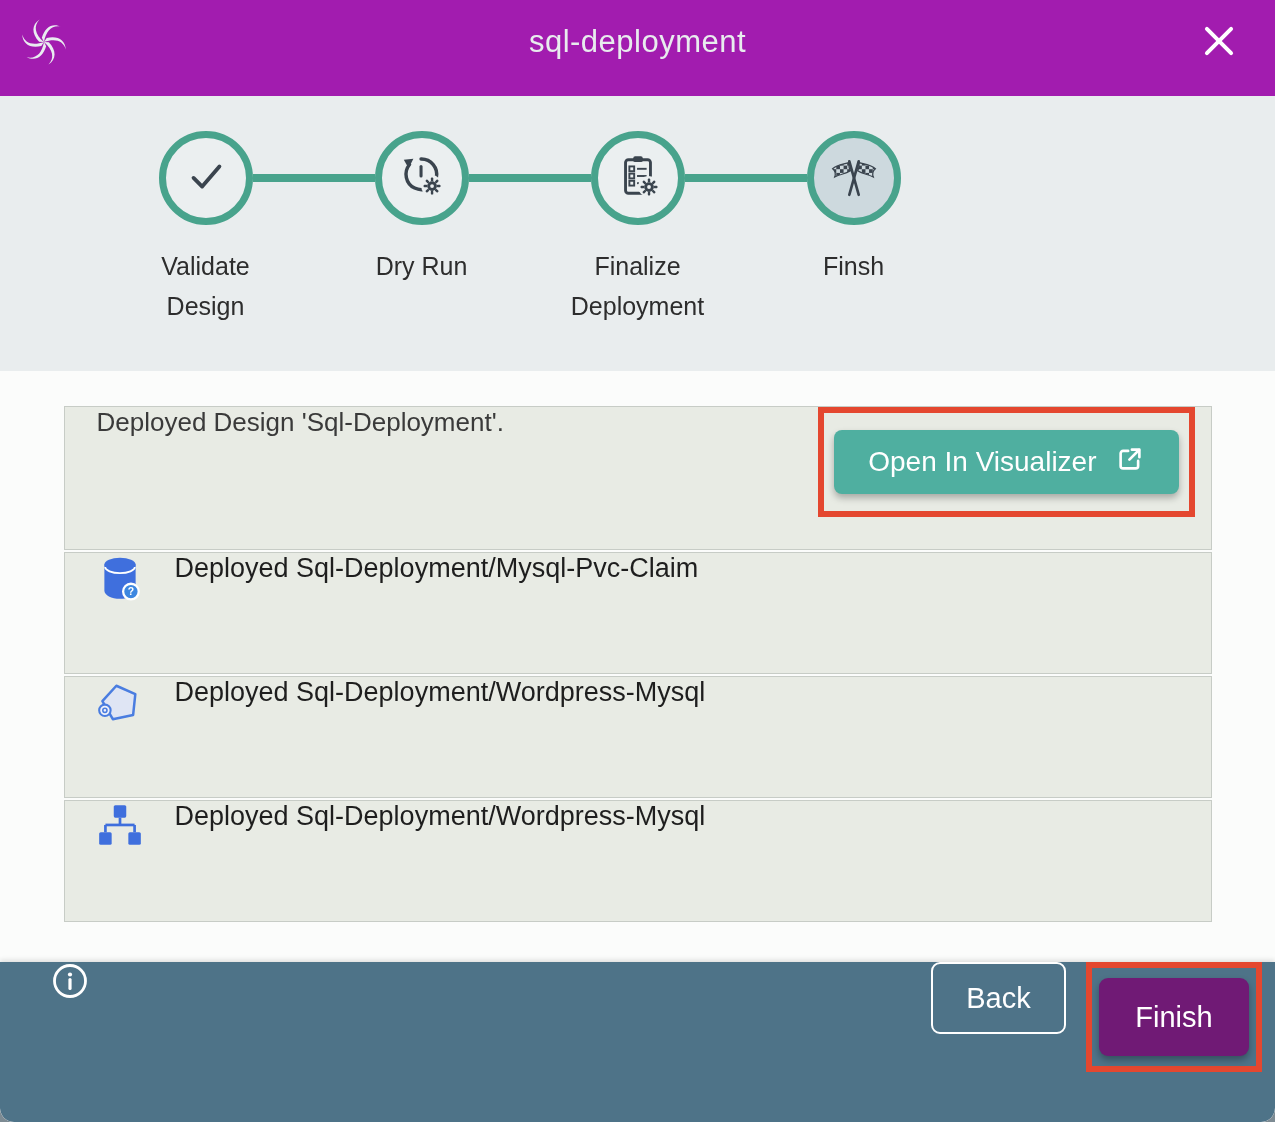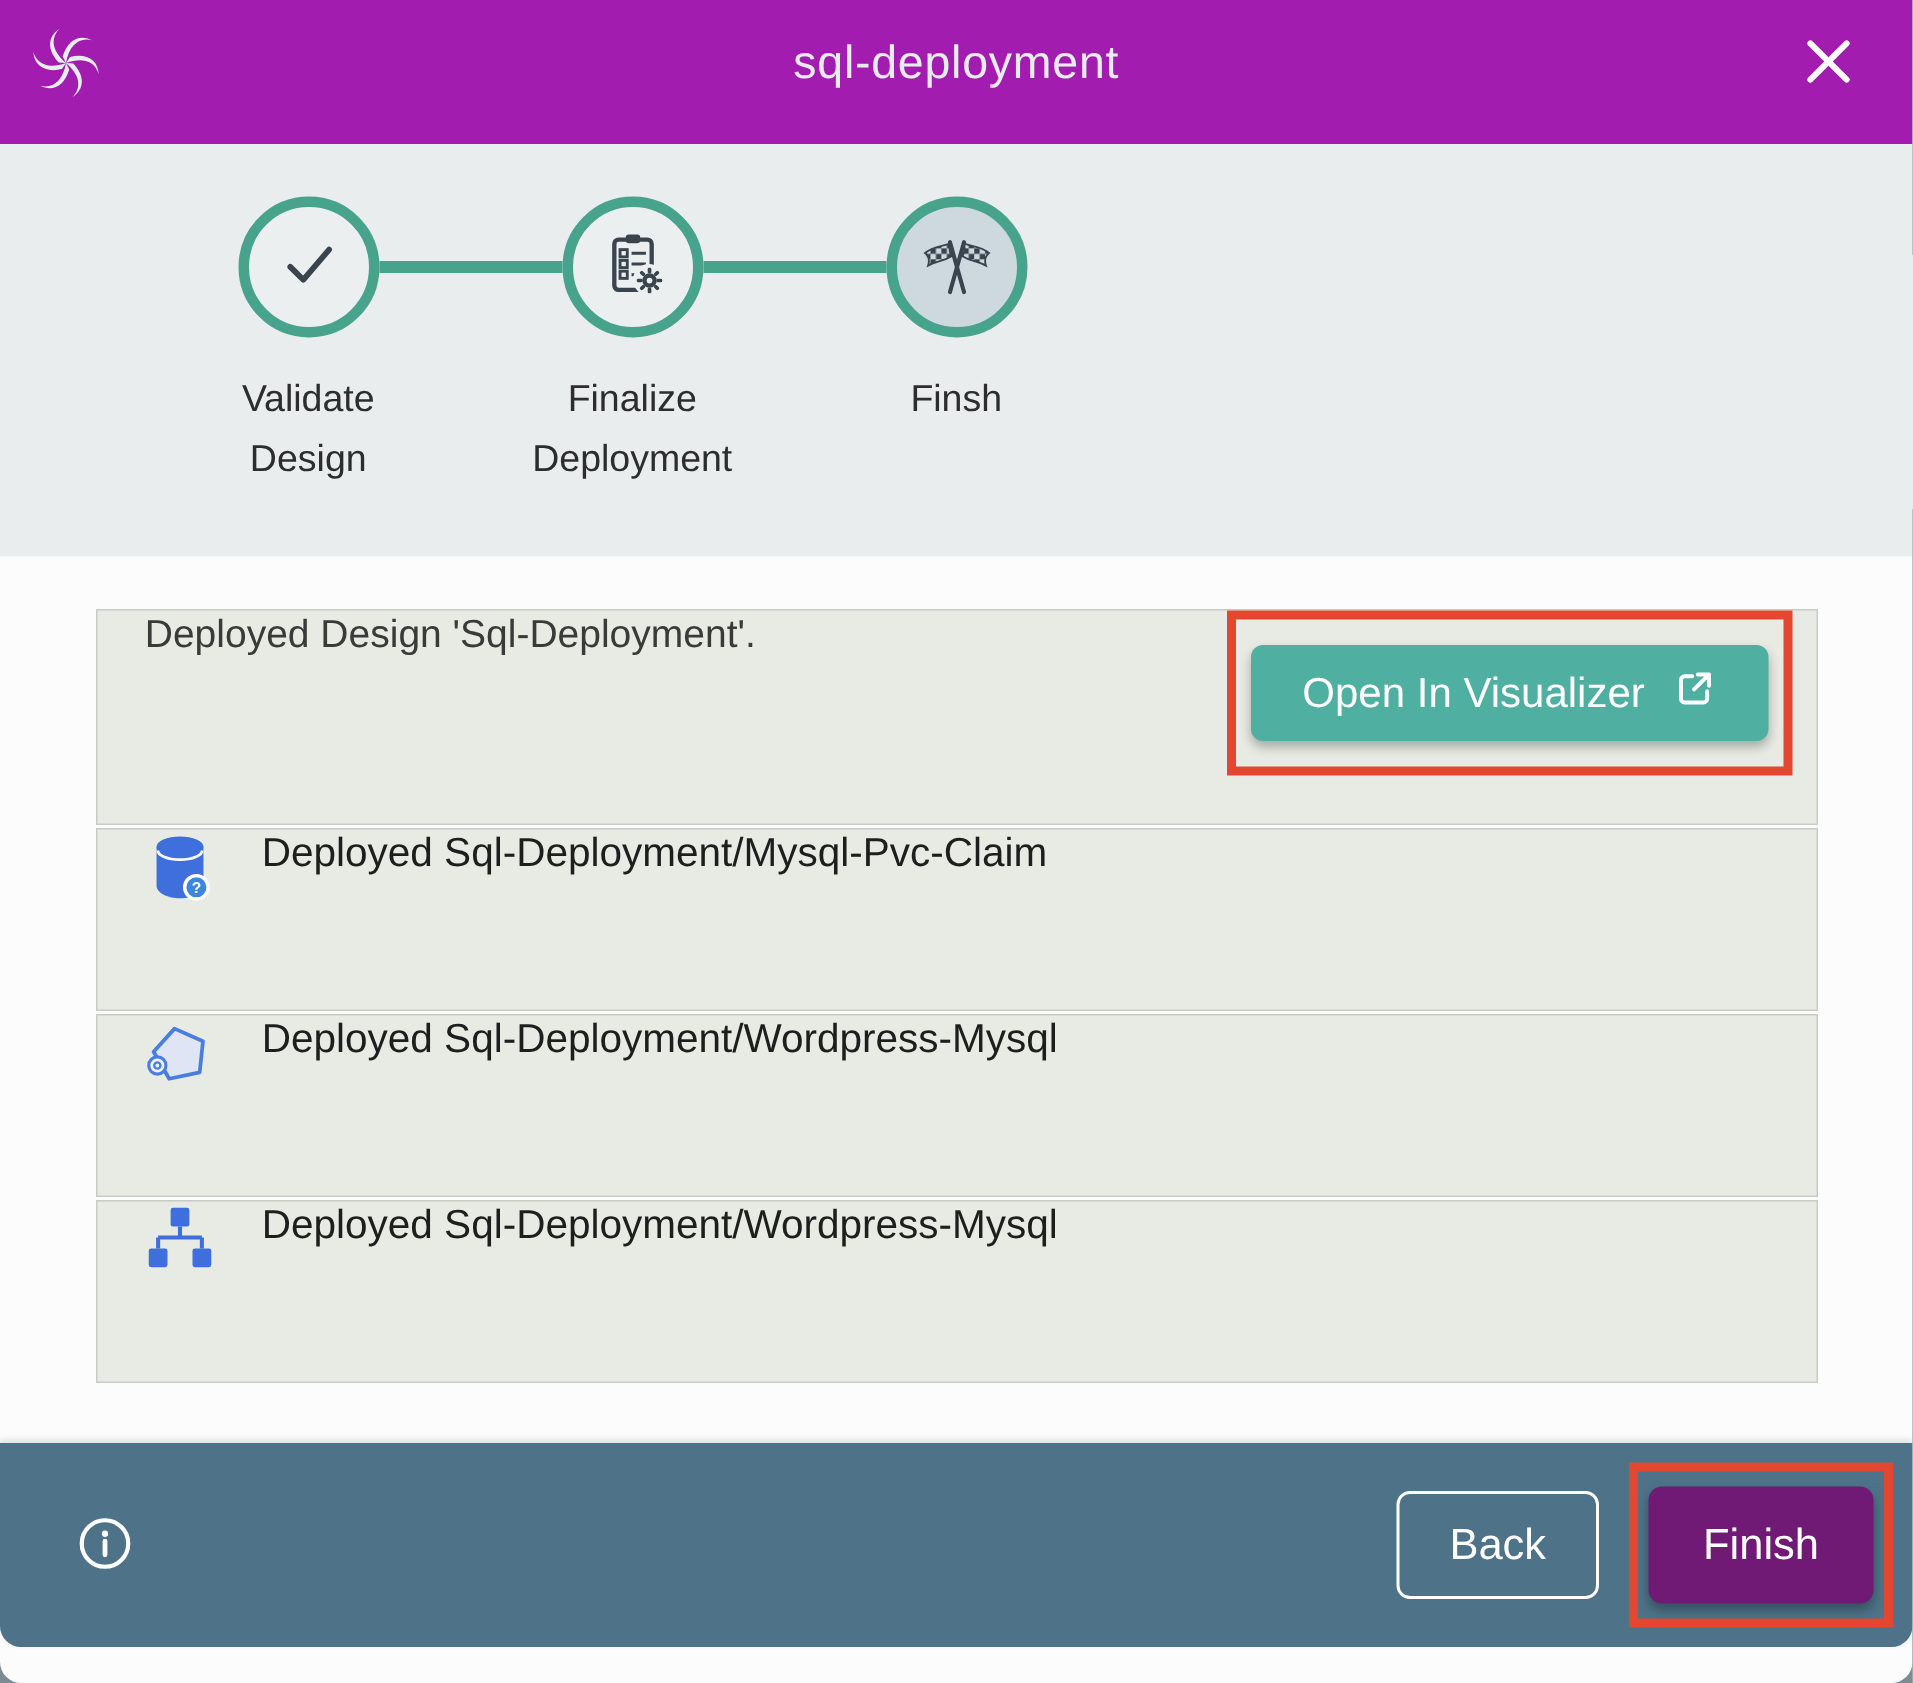--- a/index.html
+++ b/index.html
@@ -30,21 +30,21 @@
   .summary-text { font-size: 26px; color: #3a3a3a; }
   .item-row { height: 122px; padding-left: 30px; gap: 30px; }
   .item-icon { width: 50px; height: 50px; flex: 0 0 auto; display: flex; align-items: center; justify-content: center; }
   .item-text { font-size: 27px; color: #1e1e1e; }
 
   .highlight-box { border: 6px solid #e4472f; }
   .visualizer-highlight { padding: 17px 10px; }
   .visualizer-btn { display: flex; align-items: center; gap: 18px; height: 64px; padding: 0 34px; background: #4fafa0; border: none; border-radius: 8px; color: #ffffff; font-size: 28px; font-family: "Liberation Sans", sans-serif; cursor: pointer; box-shadow: 0 4px 7px rgba(0,0,0,0.28); }
 
   
-  .modal-footer { height: 136px; background: #4e7388; border-radius: 0 0 14px 14px; display: flex; align-items: center; padding: 0 13px 0 50px; box-shadow: 0 -2px 5px rgba(0,0,0,0.12); }
+  .modal-footer { height: 160px; background: #4e7388; border-radius: 0 0 14px 14px; display: flex; align-items: flex-start; padding: 0 13px 0 50px; box-shadow: 0 -2px 5px rgba(0,0,0,0.12); }
   .info-btn { background: transparent; border: none; width: 40px; height: 40px; margin-right: auto; cursor: pointer; display: flex; align-items: center; justify-content: center; }
   .back-btn { width: 135px; height: 72px; background: transparent; border: 2px solid #ffffff; border-radius: 9px; color: #ffffff; font-size: 29px; font-family: "Liberation Sans", sans-serif; cursor: pointer; margin-right: 20px; }
   .finish-highlight { padding: 10px 7px; }
   .finish-btn { width: 150px; height: 78px; background: #701a75; border: none; border-radius: 9px; color: #ffffff; font-size: 29px; font-family: "Liberation Sans", sans-serif; cursor: pointer; box-shadow: 0 4px 7px rgba(0,0,0,0.3); }
 
   .hidden-defs { position: absolute; width: 0; height: 0; overflow: hidden; }
 </style>
 </head>
 <body>
 
@@ -107,20 +107,34 @@
           <span>
             <svg viewBox="0 0 48 48" width="46" height="46">
               <polyline points="11,26 20,35 38,14" fill="none" stroke="#3a444e" stroke-width="4" stroke-linecap="round" stroke-linejoin="round"></polyline>
             </svg>
           </span>
         </div>
         <div class="step-label">Validate Design</div>
       </div>
 
 
+      <div class="step">
+        <div class="step-circle">
+          <span>
+            <svg viewBox="0 0 48 48" width="46" height="46">
+              <path d="M11 12 A16 16 0 1 0 23 6.2" fill="none" stroke="#3a444e" stroke-width="3.6" stroke-linecap="round"></path>
+              <polygon points="5,7 15,6 10,16" fill="#3a444e"></polygon>
+              <line x1="23" y1="14" x2="23" y2="24" stroke="#3a444e" stroke-width="3.2" stroke-linecap="round"></line>
+              <circle cx="34" cy="34" r="11" fill="#ebeff0"></circle>
+              <use href="#gear-sym" x="25" y="25" width="19" height="19"></use>
+            </svg>
+          </span>
+        </div>
+        <div class="step-label">Dry Run</div>
+      </div>
 
       <div class="step">
         <div class="step-circle">
           <span>
             <svg viewBox="0 0 48 48" width="46" height="46">
               <rect x="11" y="7" width="26" height="35" rx="3" fill="none" stroke="#3a444e" stroke-width="3"></rect>
               <rect x="19" y="3.5" width="10" height="6" rx="2" fill="#3a444e"></rect>
               <g stroke="#3a444e" stroke-width="2">
                 <rect x="15" y="14" width="5" height="5" fill="none"></rect>
                 <line x1="23" y1="16.5" x2="33" y2="16.5"></line>

